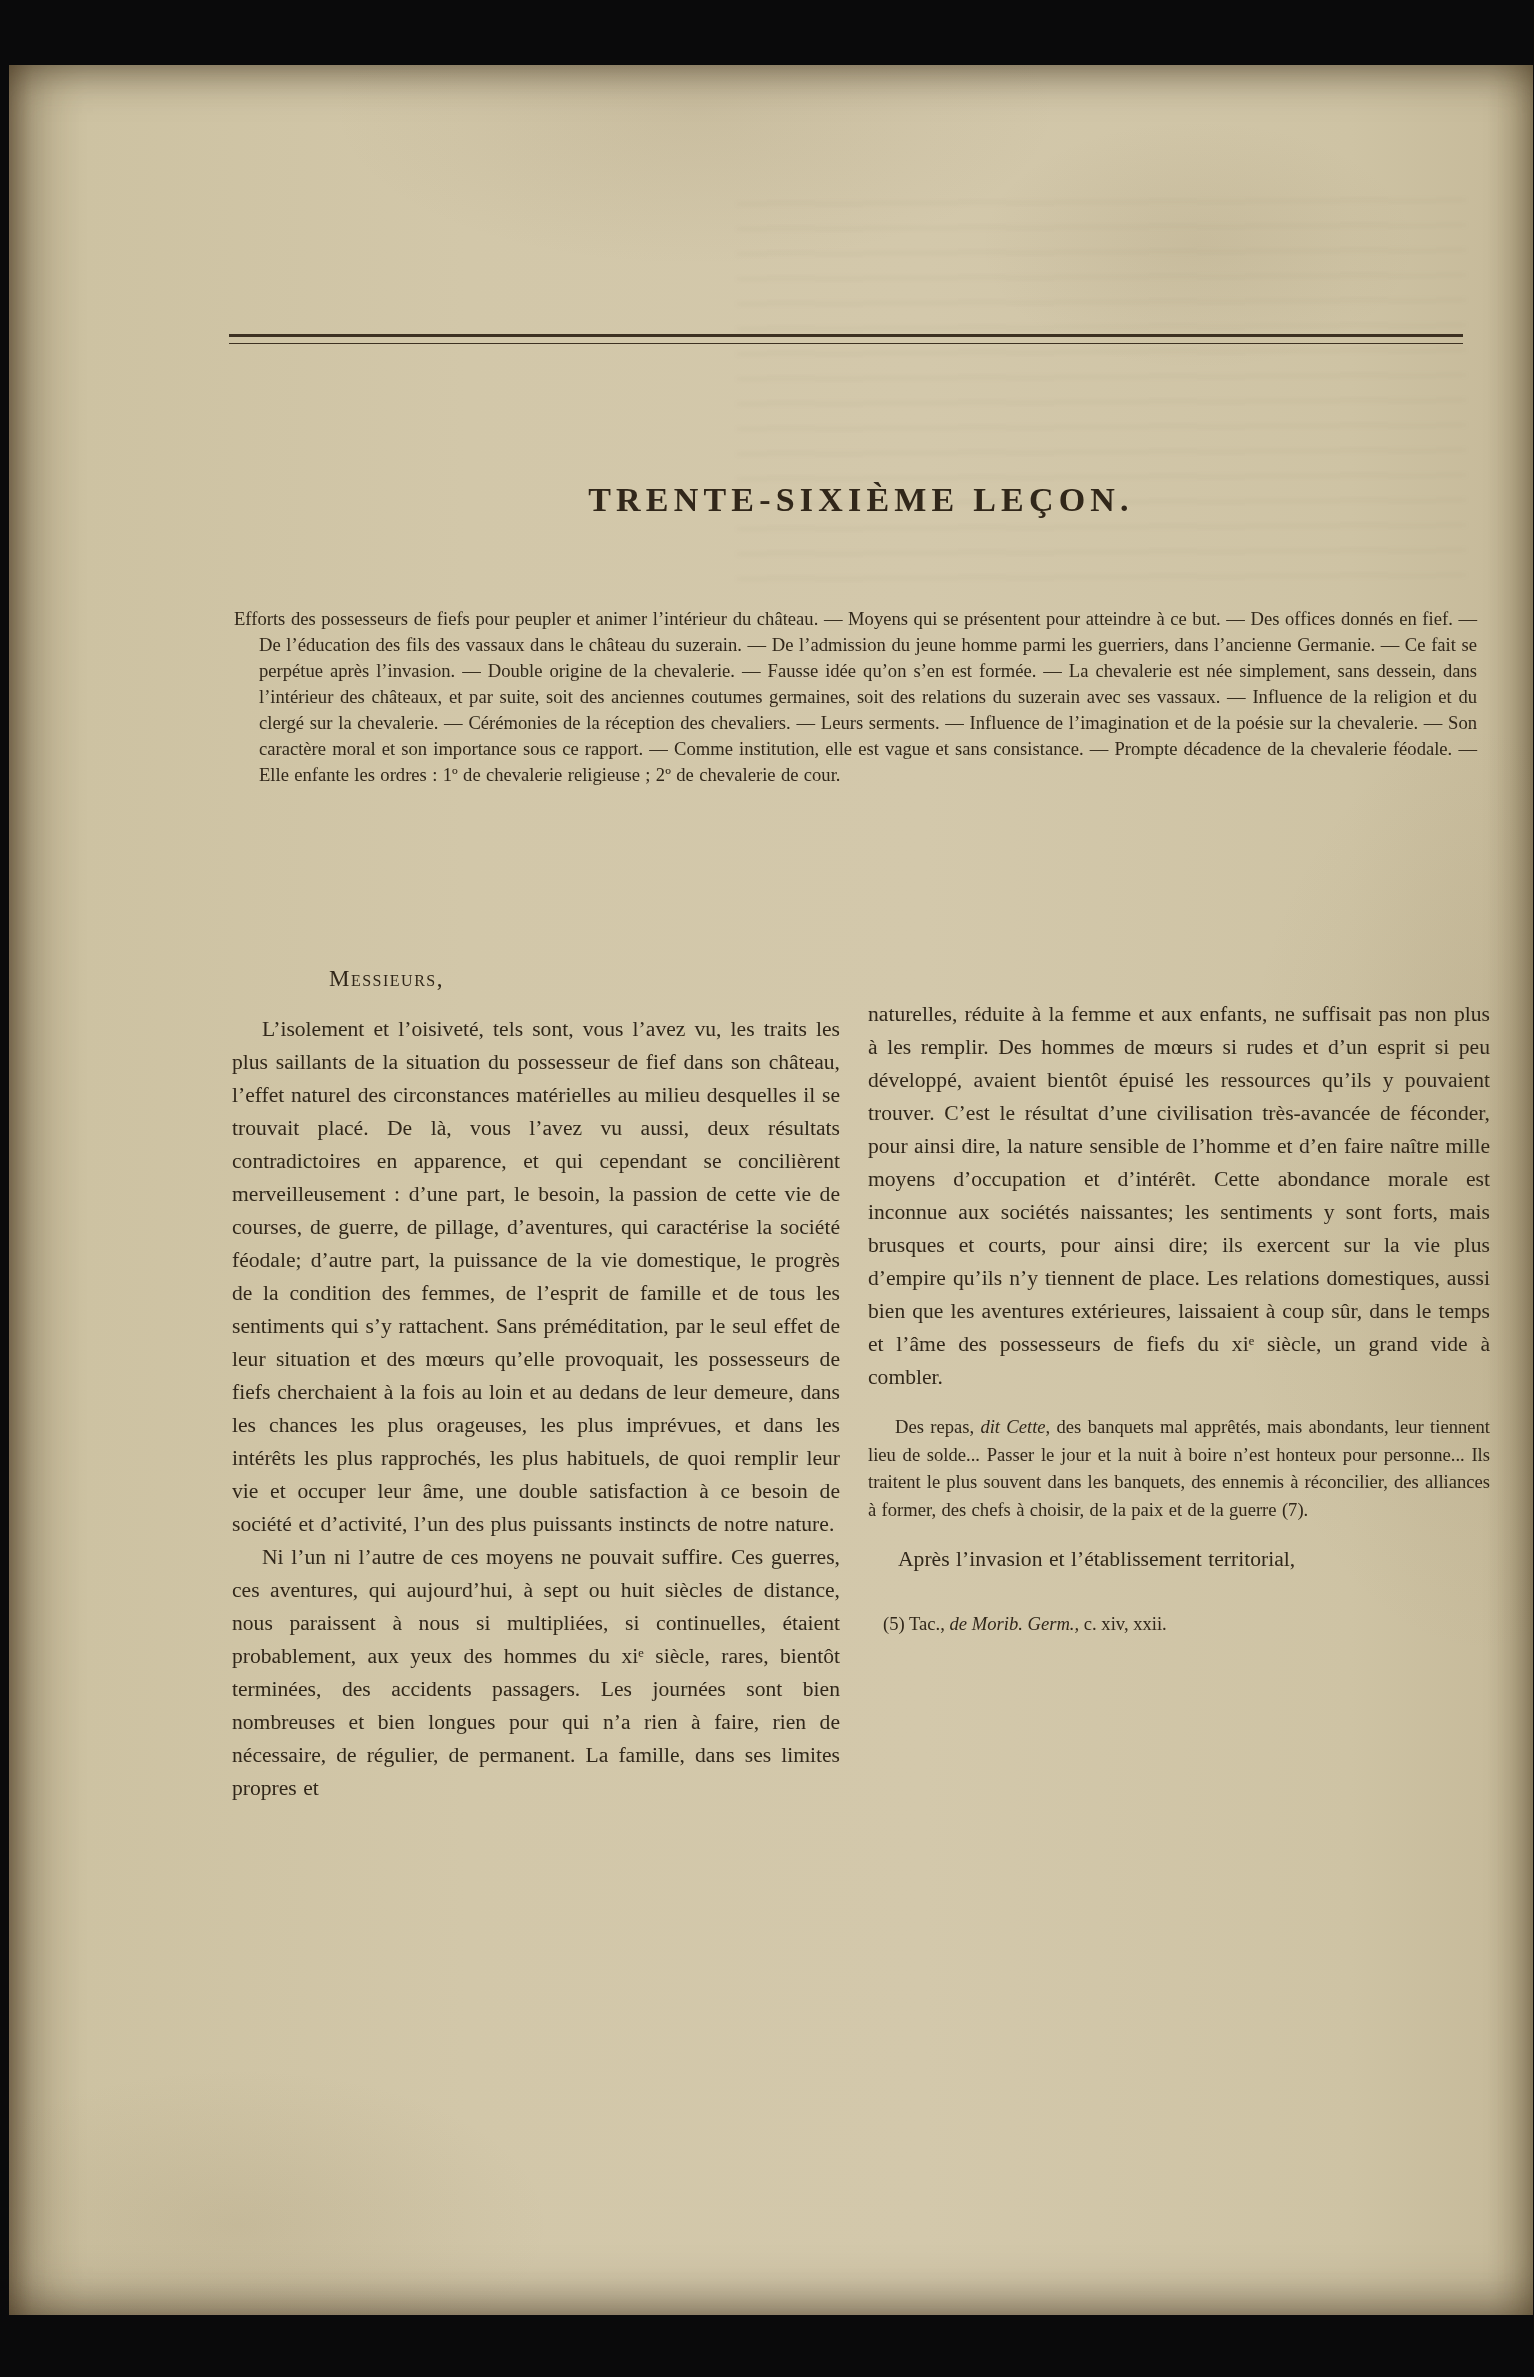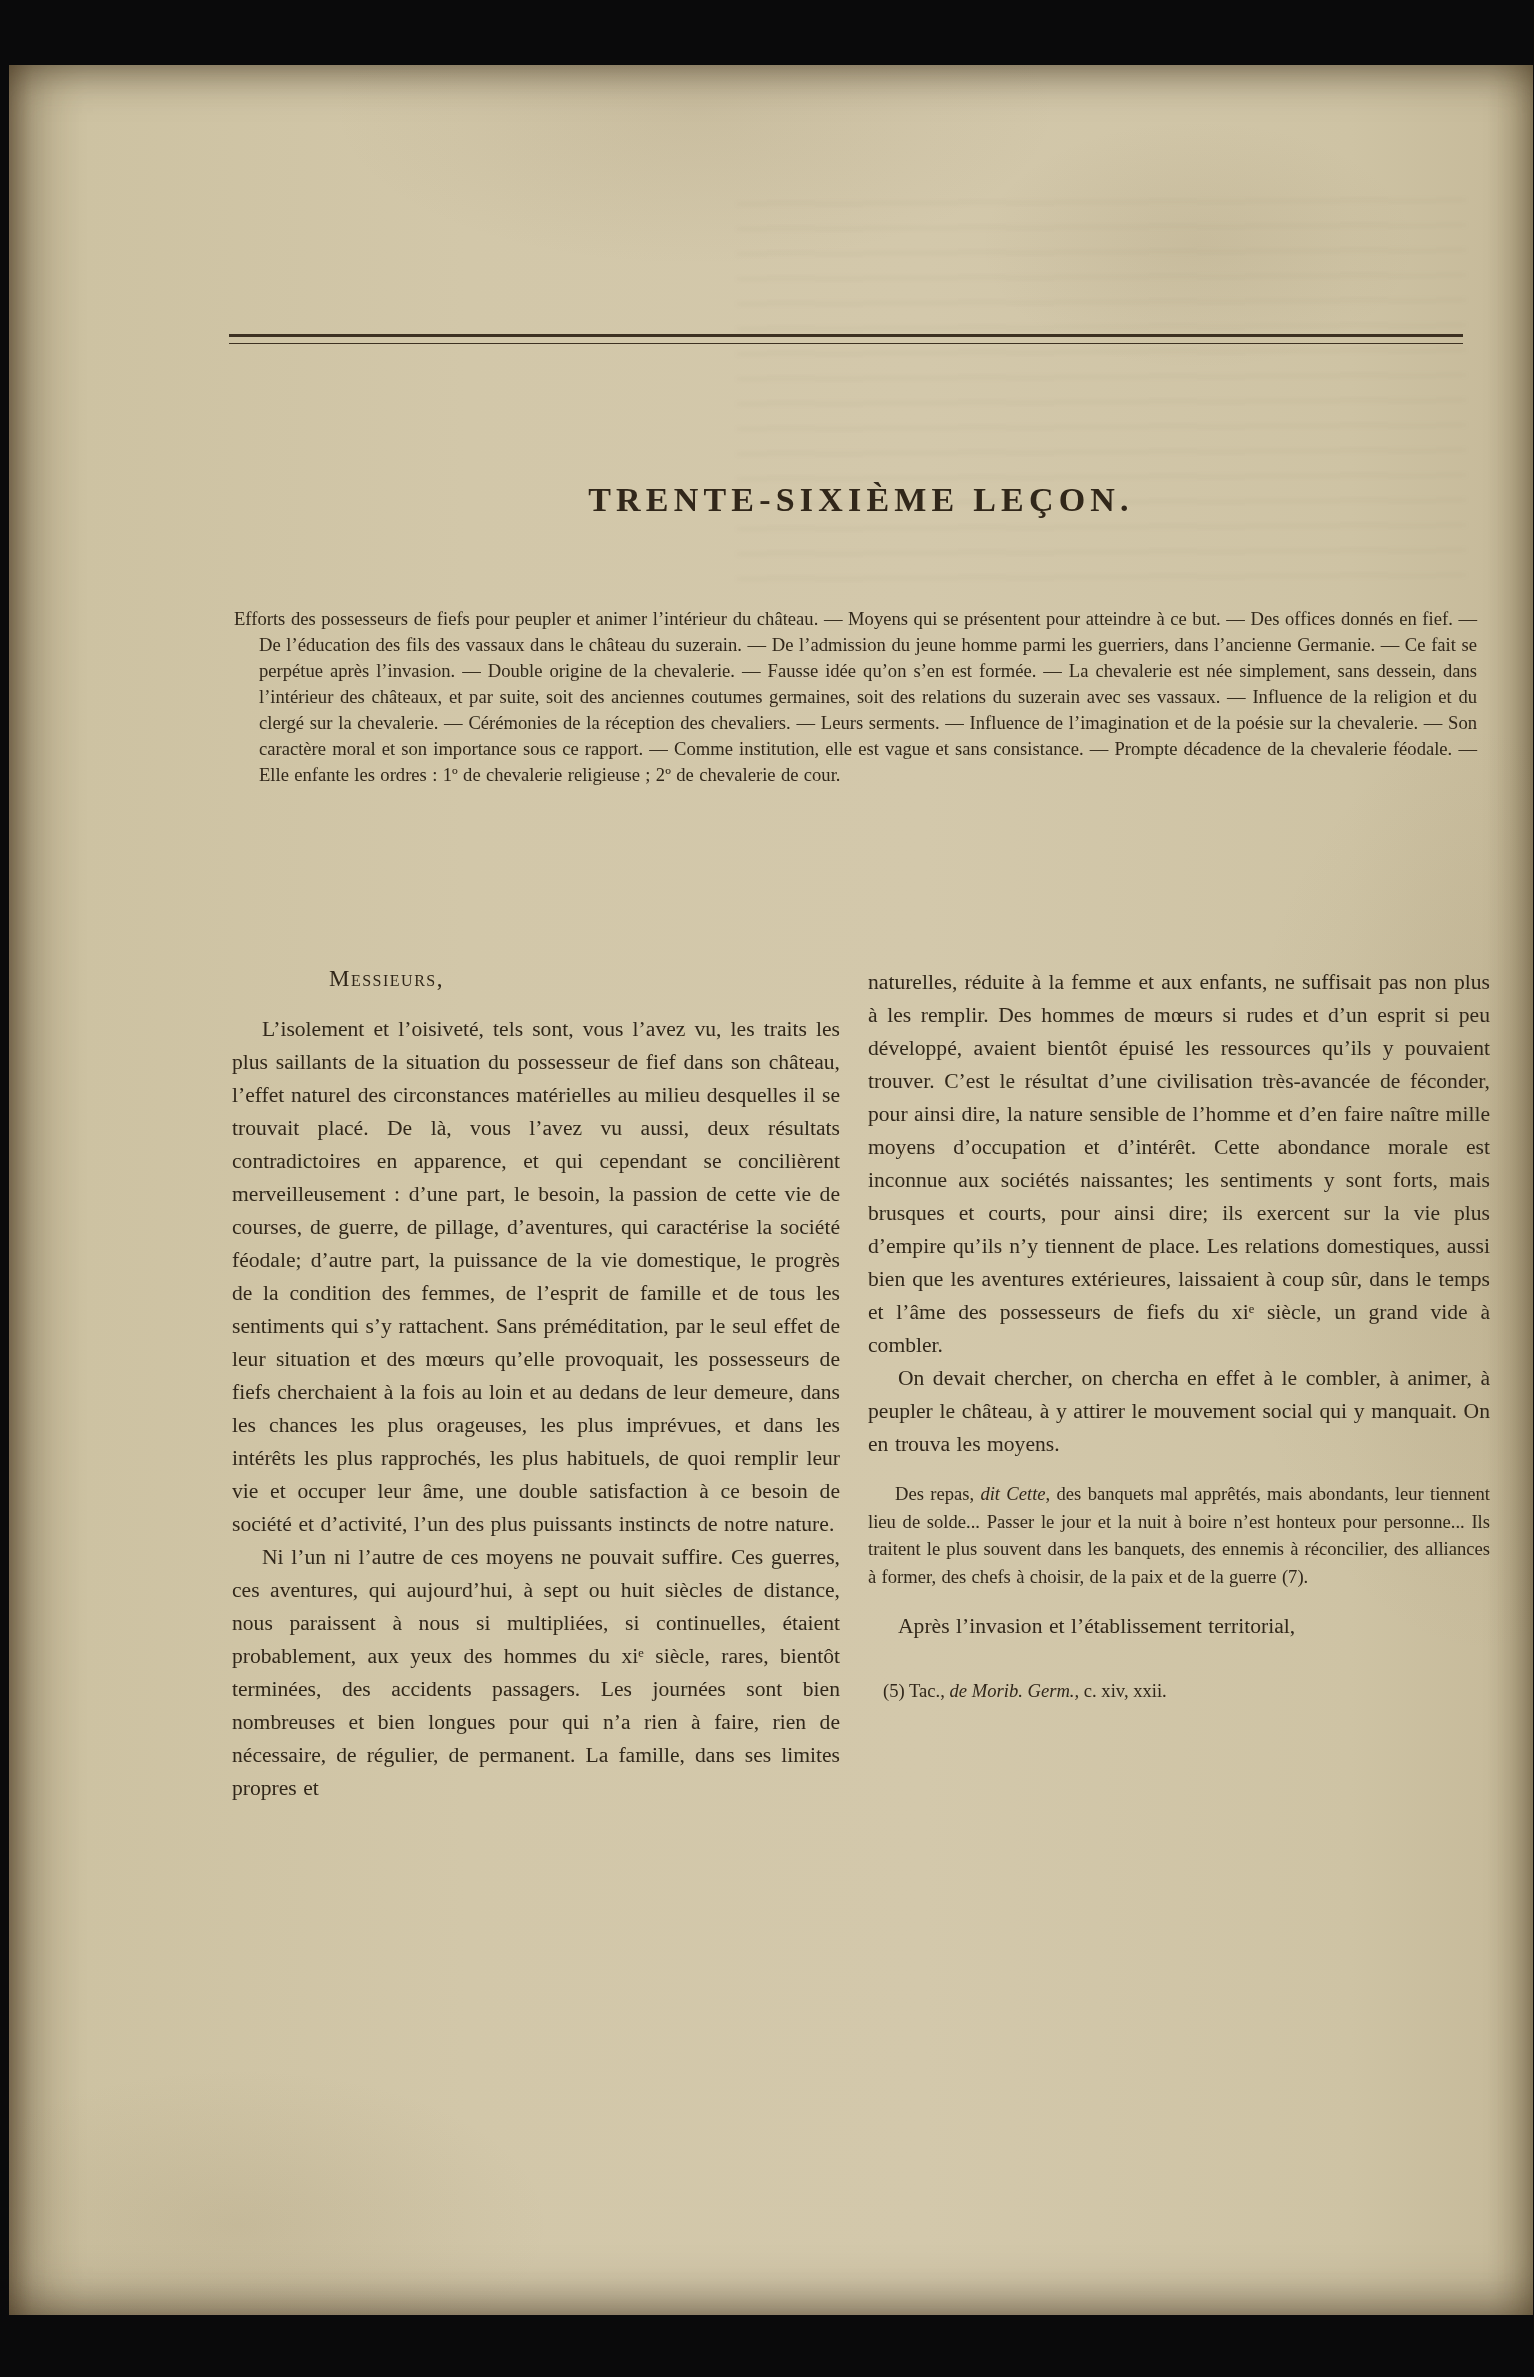--- a/index.html
+++ b/index.html
@@ -64,21 +64,21 @@
   .col-right { width:622px; }
 
   .salutation {
     margin:0 0 21px 97px;
     font-variant:small-caps; font-size:23px; letter-spacing:1.5px;
   }
   .para {
     font-size:21.6px; line-height:33px; text-align:justify;
     text-indent:30px; word-spacing:1.1px; hyphens:auto;
   }
-  .para.no-indent { text-indent:0; }
+  .para.no-indent { text-indent:0;margin-top:32px; }
 
   .quote {
     margin:19.3px 0; font-size:18.6px; line-height:27.5px;
     text-align:justify; text-indent:27px; word-spacing:0.7px; hyphens:auto;
   }
   .it { font-style:italic; }
 
   .closing { margin-top:16px; }
 
   .footnote {
@@ -103,21 +103,20 @@
     <div class="columns">
 
       <div class="col-left">
         <p class="salutation">Messieurs,</p>
         <p class="para">L’isolement et l’oisiveté, tels sont, vous l’avez vu, les traits les plus saillants de la situation du possesseur de fief dans son château, l’effet naturel des circonstances matérielles au milieu desquelles il se trouvait placé. De là, vous l’avez vu aussi, deux résultats contradictoires en apparence, et qui cependant se concilièrent merveilleusement : d’une part, le besoin, la passion de cette vie de courses, de guerre, de pillage, d’aventures, qui caractérise la société féodale; d’autre part, la puissance de la vie domestique, le progrès de la condition des femmes, de l’esprit de famille et de tous les sentiments qui s’y rattachent. Sans préméditation, par le seul effet de leur situation et des mœurs qu’elle provoquait, les possesseurs de fiefs cherchaient à la fois au loin et au dedans de leur demeure, dans les chances les plus orageuses, les plus imprévues, et dans les intérêts les plus rapprochés, les plus habituels, de quoi remplir leur vie et occuper leur âme, une double satisfaction à ce besoin de société et d’activité, l’un des plus puissants instincts de notre nature.</p>
         <p class="para">Ni l’un ni l’autre de ces moyens ne pouvait suffire. Ces guerres, ces aventures, qui aujourd’hui, à sept ou huit siècles de distance, nous paraissent à nous si multipliées, si continuelles, étaient probablement, aux yeux des hommes du xiᵉ siècle, rares, bientôt terminées, des accidents passagers. Les journées sont bien nombreuses et bien longues pour qui n’a rien à faire, rien de nécessaire, de régulier, de permanent. La famille, dans ses limites propres et</p>
       </div>
 
       <div class="col-right">
         <p class="para no-indent">naturelles, réduite à la femme et aux enfants, ne suffisait pas non plus à les remplir. Des hommes de mœurs si rudes et d’un esprit si peu développé, avaient bientôt épuisé les ressources qu’ils y pouvaient trouver. C’est le résultat d’une civilisation très-avancée de féconder, pour ainsi dire, la nature sensible de l’homme et d’en faire naître mille moyens d’occupation et d’intérêt. Cette abondance morale est inconnue aux sociétés naissantes; les sentiments y sont forts, mais brusques et courts, pour ainsi dire; ils exercent sur la vie plus d’empire qu’ils n’y tiennent de place. Les relations domestiques, aussi bien que les aventures extérieures, laissaient à coup sûr, dans le temps et l’âme des possesseurs de fiefs du xiᵉ siècle, un grand vide à combler.</p>
-        <p class="para">On devait chercher, on chercha en effet à le combler, à animer, à peupler le château, à y attirer le mouvement social qui y manquait. On en trouva les moyens.</p>
 
         <p class="quote"><span>Des repas, </span><span class="it">dit Cette</span><span>, des banquets mal apprêtés, mais abondants, leur tiennent lieu de solde... Passer le jour et la nuit à boire n’est honteux pour personne... Ils traitent le plus souvent dans les banquets, des ennemis à réconcilier, des alliances à former, des chefs à choisir, de la paix et de la guerre (7).</span></p>
 
         <p class="para closing">Après l’invasion et l’établissement territorial,</p>
 
         <p class="footnote"><span>(5) Tac., </span><span class="it">de Morib. Germ.,</span><span> c. xiv, xxii.</span></p>
       </div>
 
     </div>
   </div>

